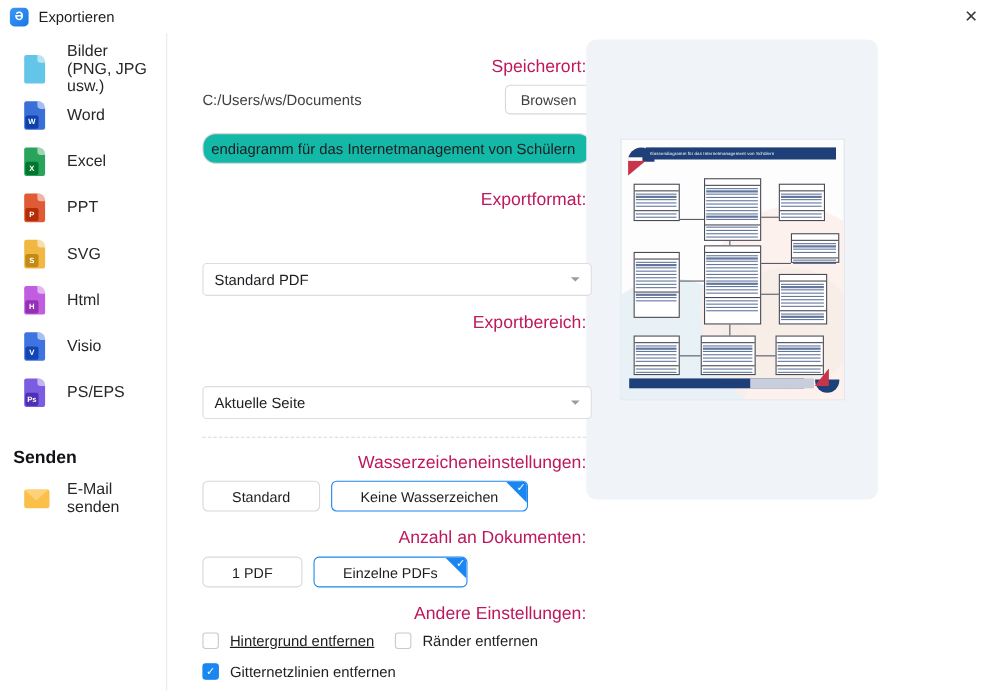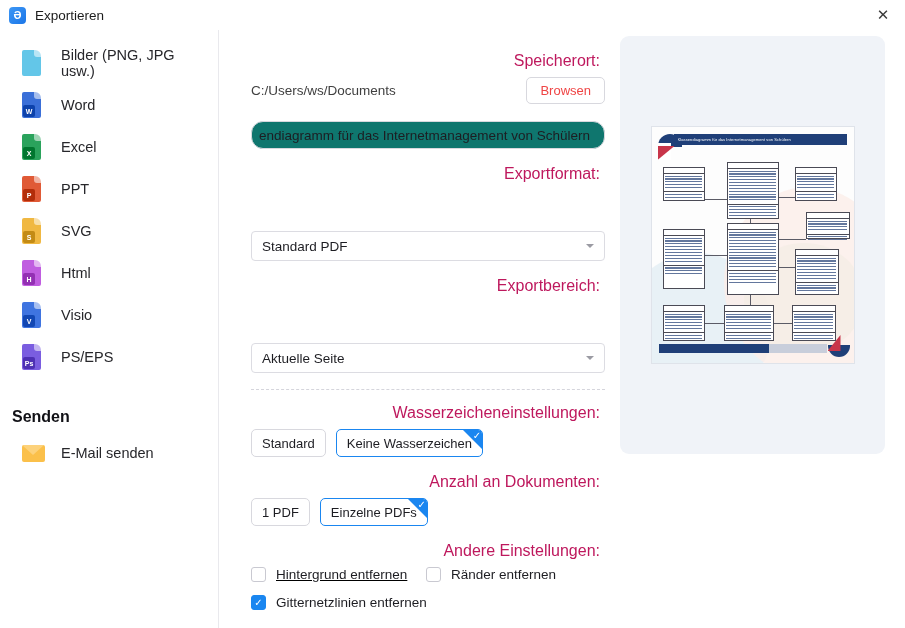--- a/index.html
+++ b/index.html
@@ -28,21 +28,21 @@
     margin-left: 9px; font-size: 13.5px; color: #1c1c1c;
   }
   .close-btn {
     position: absolute; right: 0; top: 0;
     width: 44px; height: 30px;
     display: flex; align-items: center; justify-content: center;
     color: #3a3a3a; font-size: 15px; cursor: pointer;
   }
 
   
-  .shell { display: flex; height: 598px; width: 905px; }
+  .shell { display: flex; height: 598px; width: 798px; }
 
   
   .sidebar {
     width: 219px; height: 598px;
     background: #ffffff;
     border-right: 1px solid #e9e9ed;
     padding-top: 12px;
     position: relative;
   }
   .side-item {
@@ -101,29 +101,29 @@
     font-size: 16px; color: #be185d; margin-bottom: 7px; text-align: right;
   }
   .path-row {
     display: flex; align-items: center; justify-content: space-between;
     width: 354px; margin-bottom: 17px;
   }
   .path-text { font-size: 13.5px; color: #404040; }
   .browse-btn {
     border: 1px solid #d8d8de; background: #fff;
     border-radius: 5px; height: 27px; padding: 0 13px;
-    font-size: 13px; color: #ef4444; cursor: pointer;
+    font-size: 13px; color: #404040; cursor: pointer;
     font-family: inherit;
   }
   .text-input {
     width: 354px; height: 28px;
     border: 1px solid #d8d8de; border-radius: 12px;
     padding: 0 7px; font-size: 13.5px; color: #1d1d22;
-    font-family: inherit; background: #0f766e;
-    margin-bottom: 16px;
+    font-family: inherit; background: #14b8a6;
+    margin-bottom: 24px;
   }
   .select-wrap { position: relative; width: 354px; margin-bottom: 16px; margin-top: 48px; }
   .select-box {
     width: 354px; height: 30px;
     border: 1px solid #dcdce2; border-radius: 4px;
     display: flex; align-items: center;
     padding: 0 10px; font-size: 13.5px; color: #1d1d22;
     background: #fff; cursor: pointer;
   }
   .caret {
@@ -132,21 +132,21 @@
     border-left: 4px solid transparent;
     border-right: 4px solid transparent;
     border-top: 4px solid #9b9ba3;
   }
   .divider {
     width: 354px; border-top: 1px dashed #d5d5dc;
     margin: 10px 0 14px 0;
   }
   .opt-row { display: flex; gap: 10px; margin-bottom: 16px; }
   .opt-btn {
-    position: relative; height: 28px; padding: 0 10px;
+    position: relative; height: 28px; padding: 0 26px;
     border: 1px solid #d8d8de; border-radius: 5px;
     background: #fff; font-size: 13px; color: #1d1d22;
     font-family: inherit; cursor: pointer;
     display: flex; align-items: center; justify-content: center;
     overflow: hidden;
   }
   .opt-btn.sel { border: 1.5px solid #1a86f0; color: #1d1d22; }
   .opt-btn.sel:after {
     content: ""; position: absolute; right: 0; top: 0;
     border-top: 19px solid #1a86f0;

